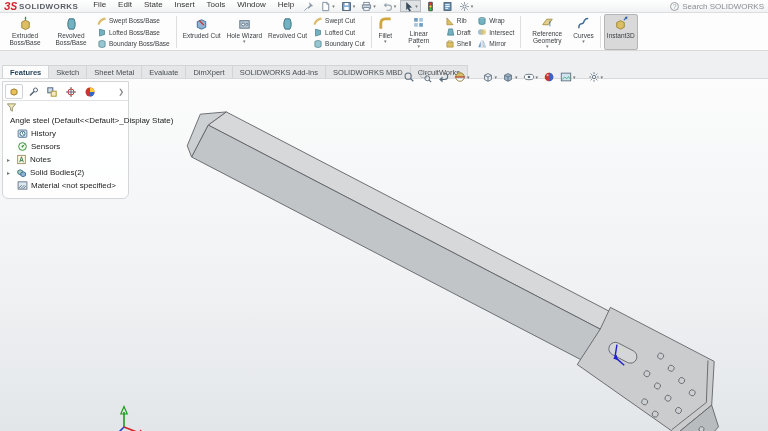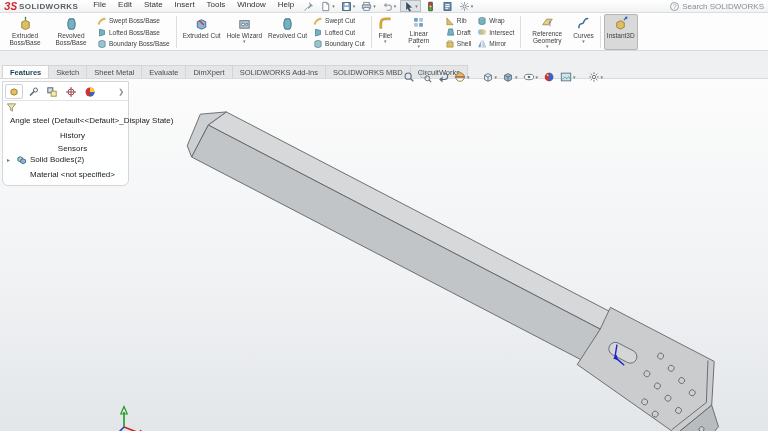--- a/index.html
+++ b/index.html
@@ -58,21 +58,21 @@
     background:rgba(255,255,255,.88); border:1px solid #d4d6d8; border-radius:0 0 6px 6px; padding-bottom:6px; }
   .fm-tabs { display:flex; align-items:center; gap:1px; padding:2px 2px 1px 2px;
     border-bottom:1px solid #e0e2e4; }
   .fm-tab { width:18px; height:15px; display:inline-flex; align-items:center; justify-content:center;
     border:1px solid transparent; border-radius:2px; }
   .fm-tab.active { background:#fff; border-color:#cfd2d4; }
   .fm-chevron { margin-left:auto; font-size:7px; color:#888; padding:0 2px; }
   .fm-filter { padding:1px 3px; }
   .tree { font-size:8px; color:#222; }
   .tree-row { display:flex; align-items:center; gap:3px; height:13px; padding-left:4px; white-space:nowrap; }
-  .tree-row.child { padding-left:14px;flex-direction:column; }
+  .tree-row.child { padding-left:14px; }
   .expander { width:6px; font-size:6px; color:#777; display:inline-block; }
 
   
   .triad { position:absolute; left:108px; top:326px; z-index:4; }
 
   .model-layer { position:absolute; inset:0; }
   svg { display:block; }
   .i { vertical-align:middle; }
 </style>
 </head>
@@ -669,20 +669,27 @@
       </div>
       <div class="tree-row child">
         <svg class="i" width="11" height="11">
             <use href="#t-sensors"></use>
           </svg>
         <span>Sensors</span>
       </div>
       <div class="tree-row">
         <span class="expander">▸</span>
         <svg class="i" width="11" height="11">
+            <use href="#t-notes"></use>
+          </svg>
+        <span>Notes</span>
+      </div>
+      <div class="tree-row">
+        <span class="expander">▸</span>
+        <svg class="i" width="11" height="11">
             <use href="#t-bodies"></use>
           </svg>
         <span>Solid Bodies(2)</span>
       </div>
       <div class="tree-row child">
         <svg class="i" width="11" height="11">
             <use href="#t-material"></use>
           </svg>
         <span>Material &lt;not specified&gt;</span>
       </div>

